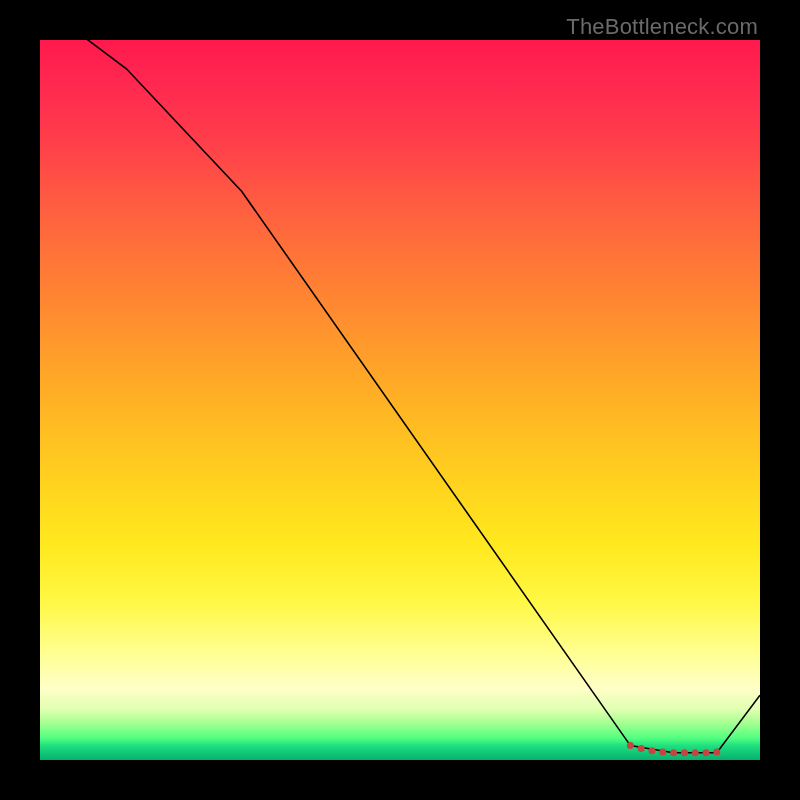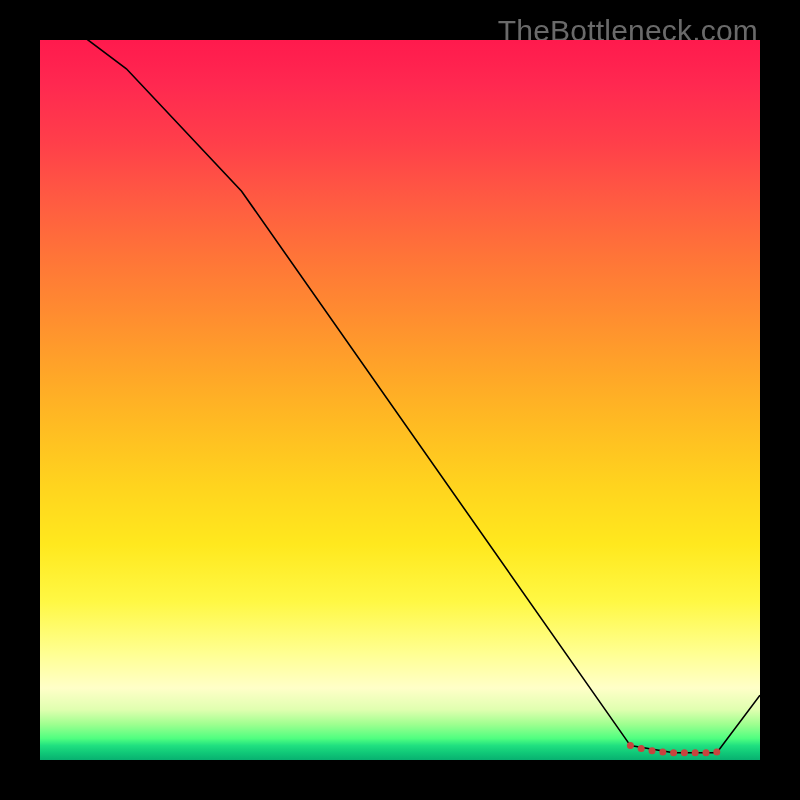--- a/index.html
+++ b/index.html
@@ -42,21 +42,21 @@
       #20e080 98%,
       #10c878 99%,
       #08b070 100%
     );
   }
   .watermark {
     position: absolute;
     top: 14px;
     right: 42px;
     color: #6a6a6a;
-    font-size: 30px;
+    font-size: 22px;
     font-weight: 500;
     letter-spacing: 0.2px;
     text-align: center;
   }
   svg.overlay {
     position: absolute;
     left: 40px;
     top: 40px;
     width: 720px;
     height: 720px;

